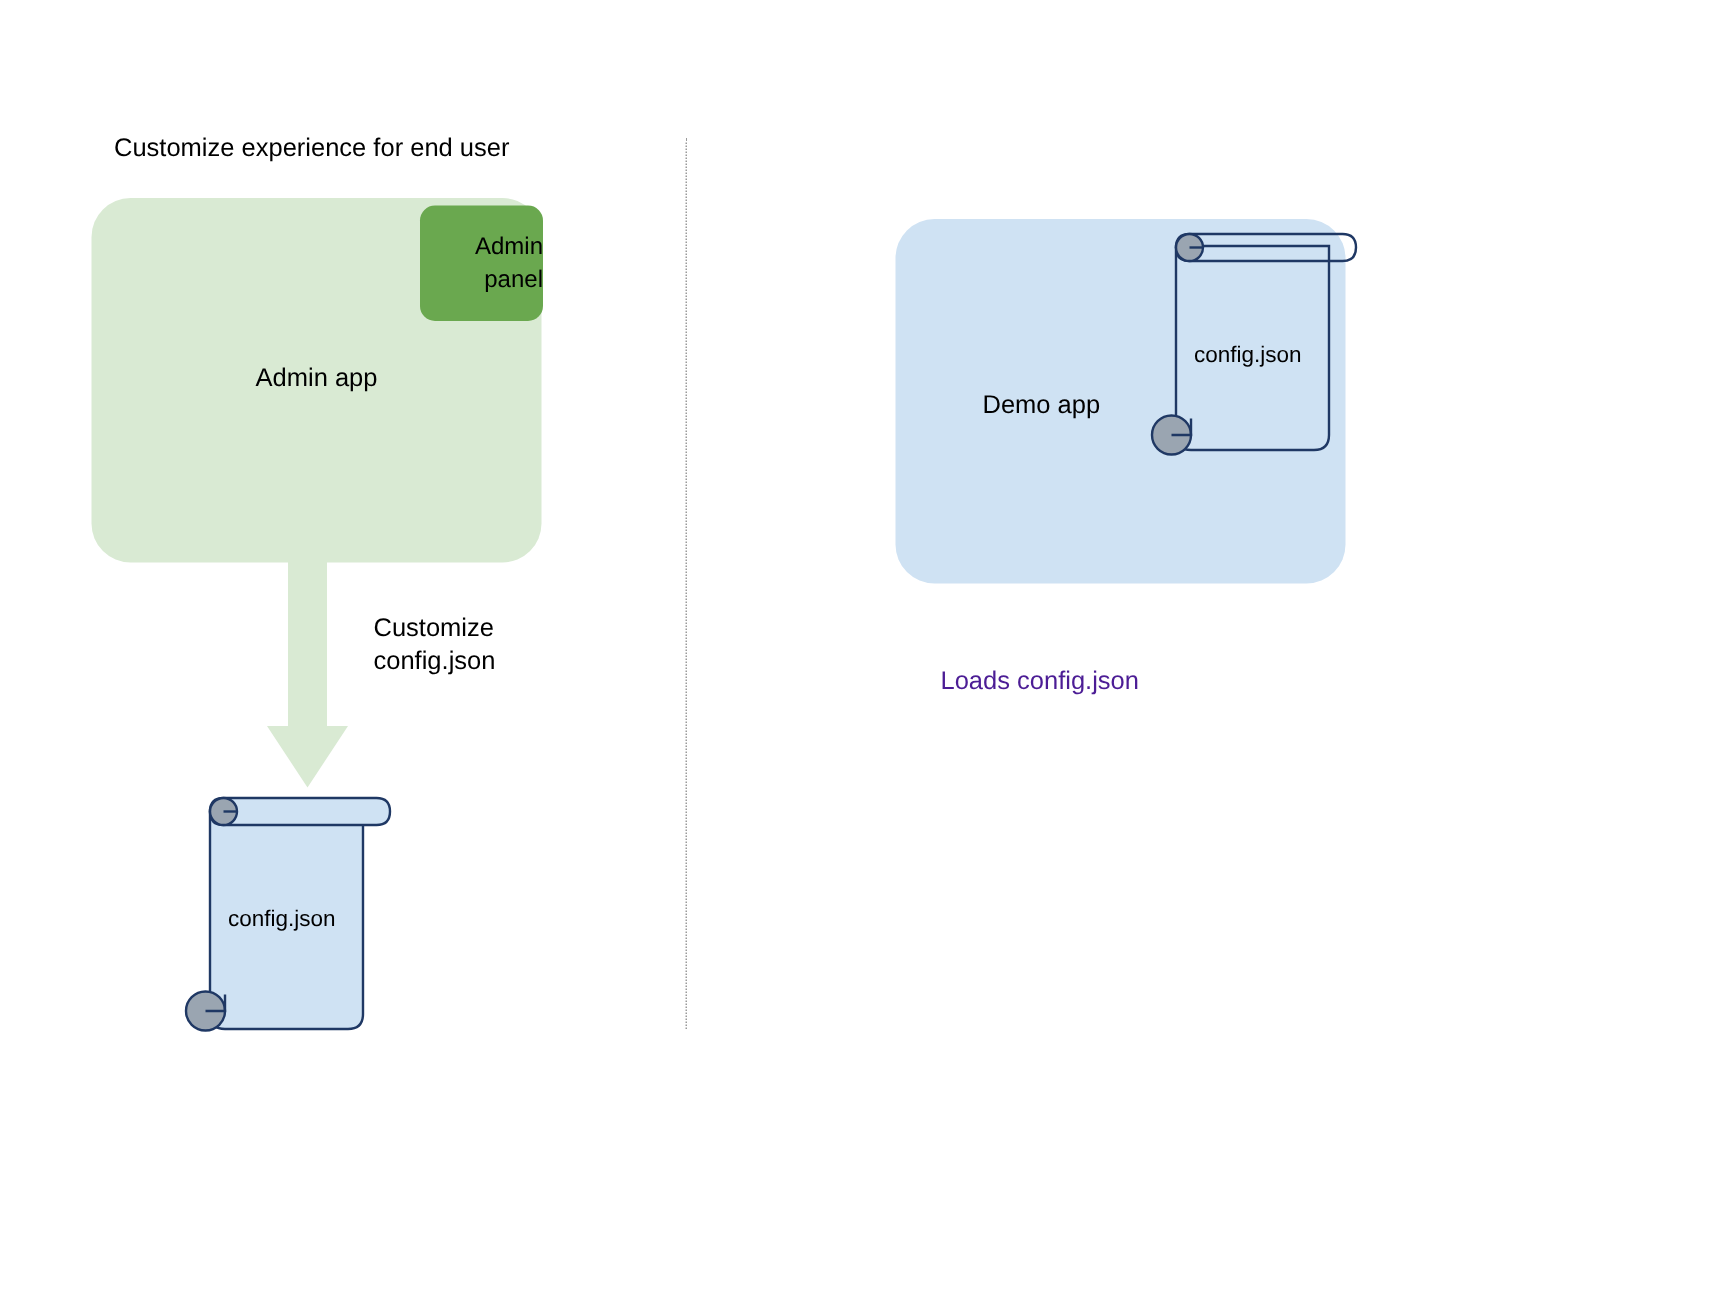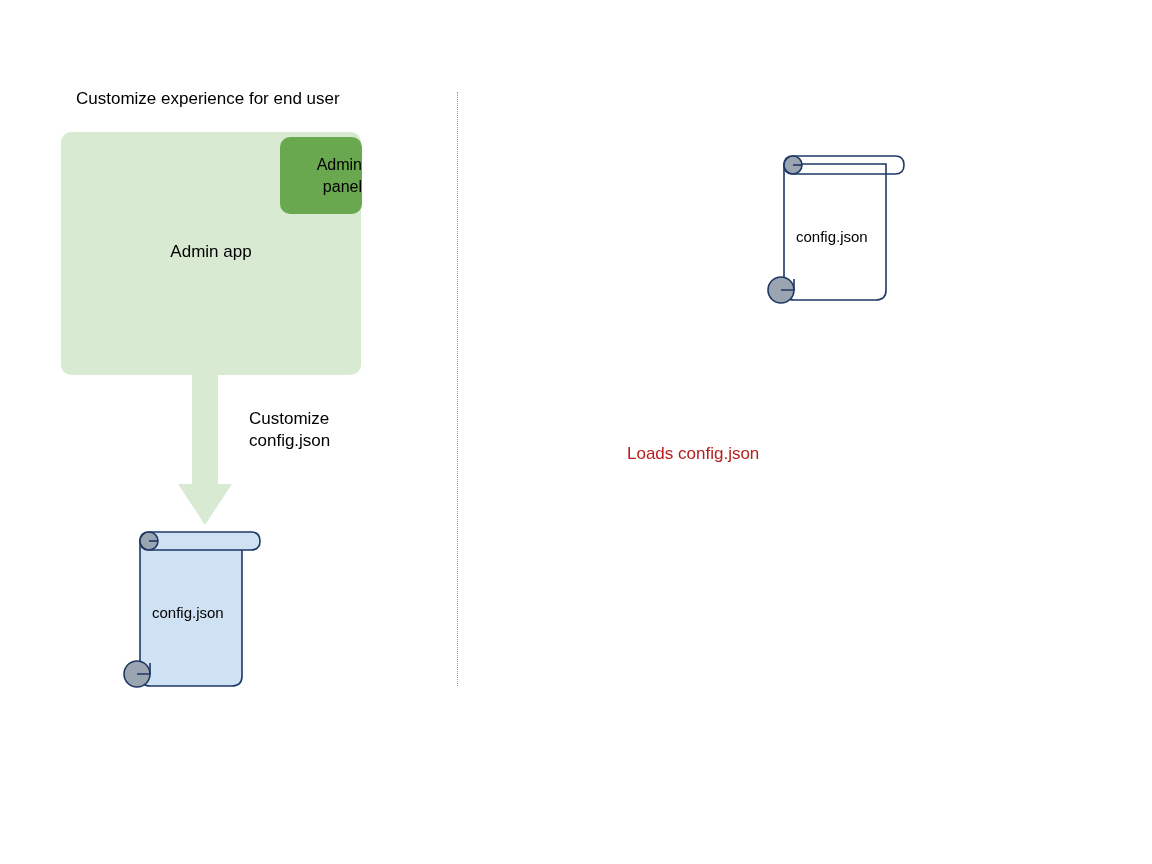--- a/index.html
+++ b/index.html
@@ -41,21 +41,21 @@
   }
 
   
   .admin-app {
     position: absolute;
     left: 61px;
     top: 132px;
     width: 300px;
     height: 243px;
     background: #d9ead3;
-    border-radius: 10px;
+    border-radius: 26px;
   }
   .admin-app-label {
     position: absolute;
     left: 0;
     top: 110px;
     width: 300px;
     text-align: center;
     font-size: 17px;
     color: #000000;
   }
@@ -126,21 +126,21 @@
     top: 114px;
     font-size: 17px;
     color: #000000;
     white-space: nowrap;
   }
   .loads-caption {
     position: absolute;
     left: 627px;
     top: 444px;
     font-size: 17px;
-    color: #b91c1c;
+    color: #4c1d95;
     white-space: nowrap;
   }
 </style>
 </head>
 <body>
 
 <div class="canvas">
 
   <div class="heading" id="heading-left">Customize experience for end user</div>
 
@@ -175,20 +175,23 @@
       <path d="M31,15 L40,15" stroke="#1f3864" stroke-width="1.6" fill="none"></path>
 
       <path d="M22,148 A13,13 0 1,0 22,148 Z" fill="#9aa5b1" stroke="#1f3864" stroke-width="1.6"></path>
       <circle cx="19" cy="148" r="13" fill="#9aa5b1" stroke="#1f3864" stroke-width="1.6"></circle>
       <path d="M19,148 L32,148 L32,137" stroke="#1f3864" stroke-width="1.6" fill="none"></path>
     </svg>
   </div>
 
   <div class="scroll-label" id="scroll-left-label">config.json</div>
 
+  <div class="demo-app">
+    <div class="demo-app-label">Demo app</div>
+  </div>
 
   <div class="scroll" id="scroll-right">
     <svg width="152" height="168" viewBox="0 0 152 168" xmlns="http://www.w3.org/2000/svg">
       <path d="M22,14 L22,140 Q22,150 32,150 L114,150 Q124,150 124,140 L124,14 Z" fill="none" stroke="#1f3864" stroke-width="1.6"></path>
       <path d="M31,6 L133,6 Q142,6 142,15 Q142,24 133,24 L31,24 Q22,24 22,15 Q22,6 31,6 Z" fill="none" stroke="#1f3864" stroke-width="1.6"></path>
       <circle cx="31" cy="15" r="9" fill="#9aa5b1" stroke="#1f3864" stroke-width="1.6"></circle>
       <path d="M31,15 L40,15" stroke="#1f3864" stroke-width="1.6" fill="none"></path>
       <circle cx="19" cy="140" r="13" fill="#9aa5b1" stroke="#1f3864" stroke-width="1.6"></circle>
       <path d="M19,140 L32,140 L32,129" stroke="#1f3864" stroke-width="1.6" fill="none"></path>
     </svg>

